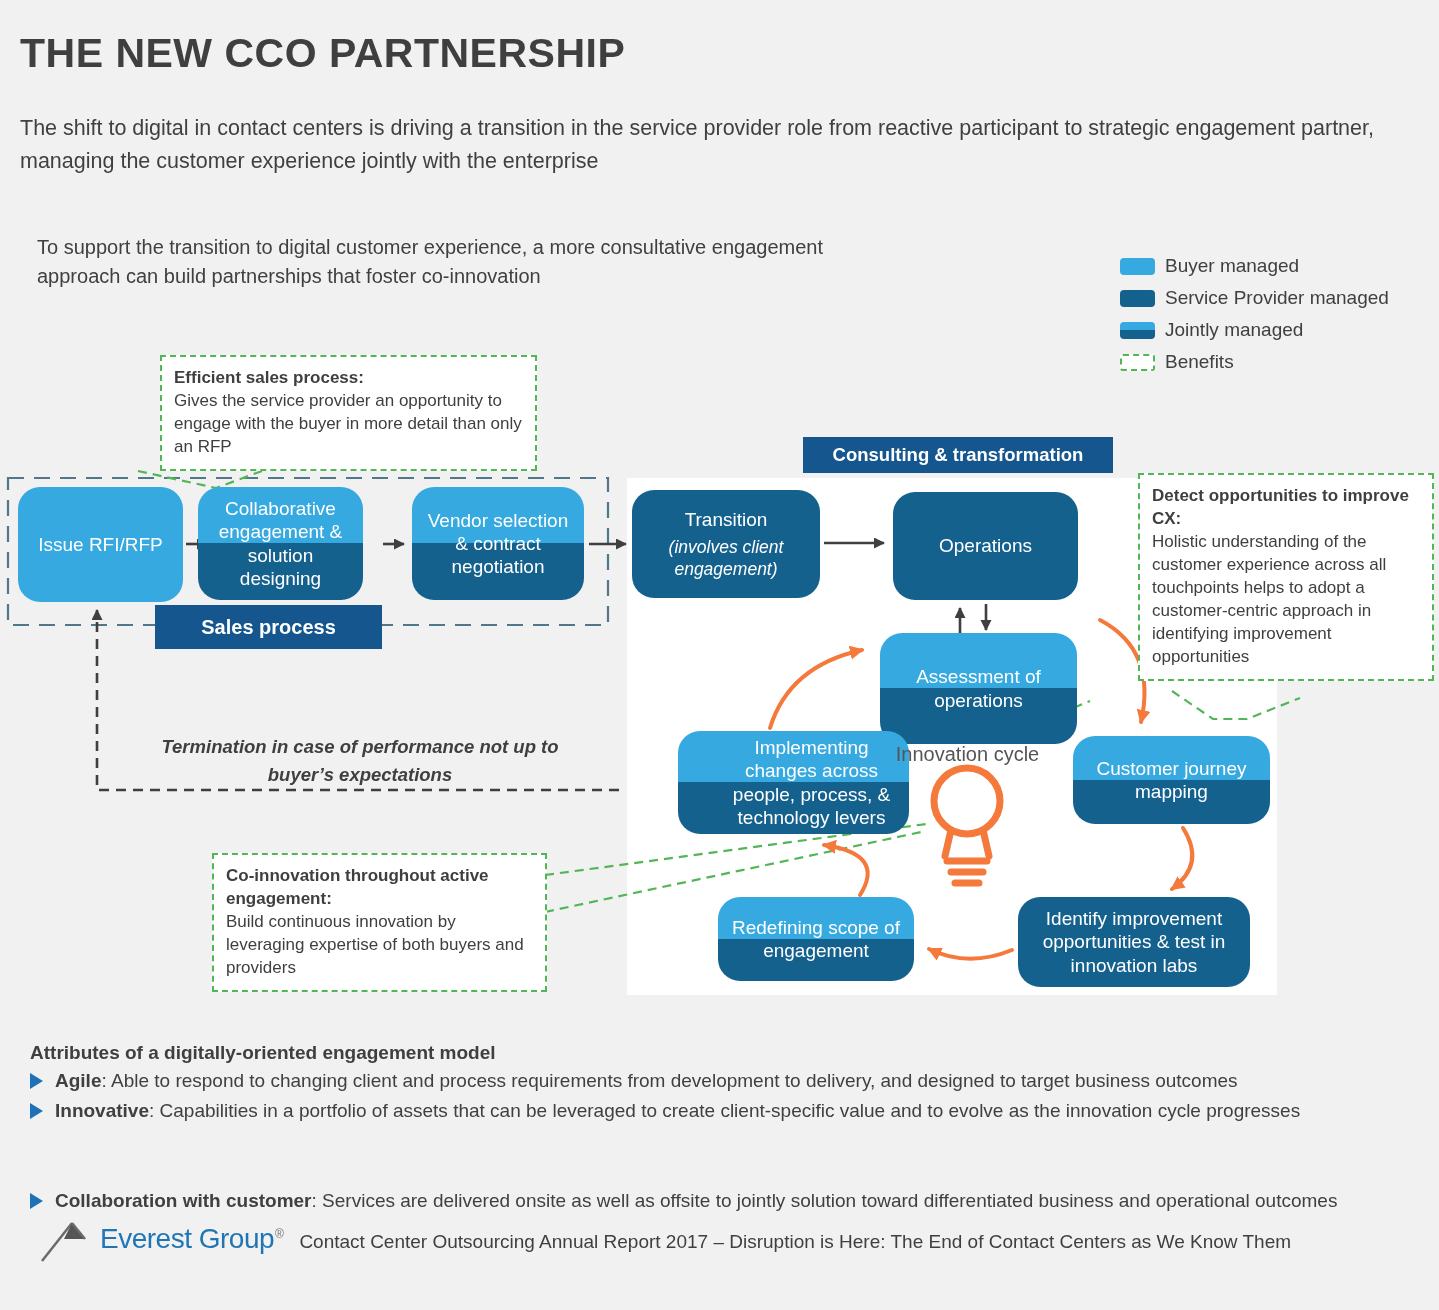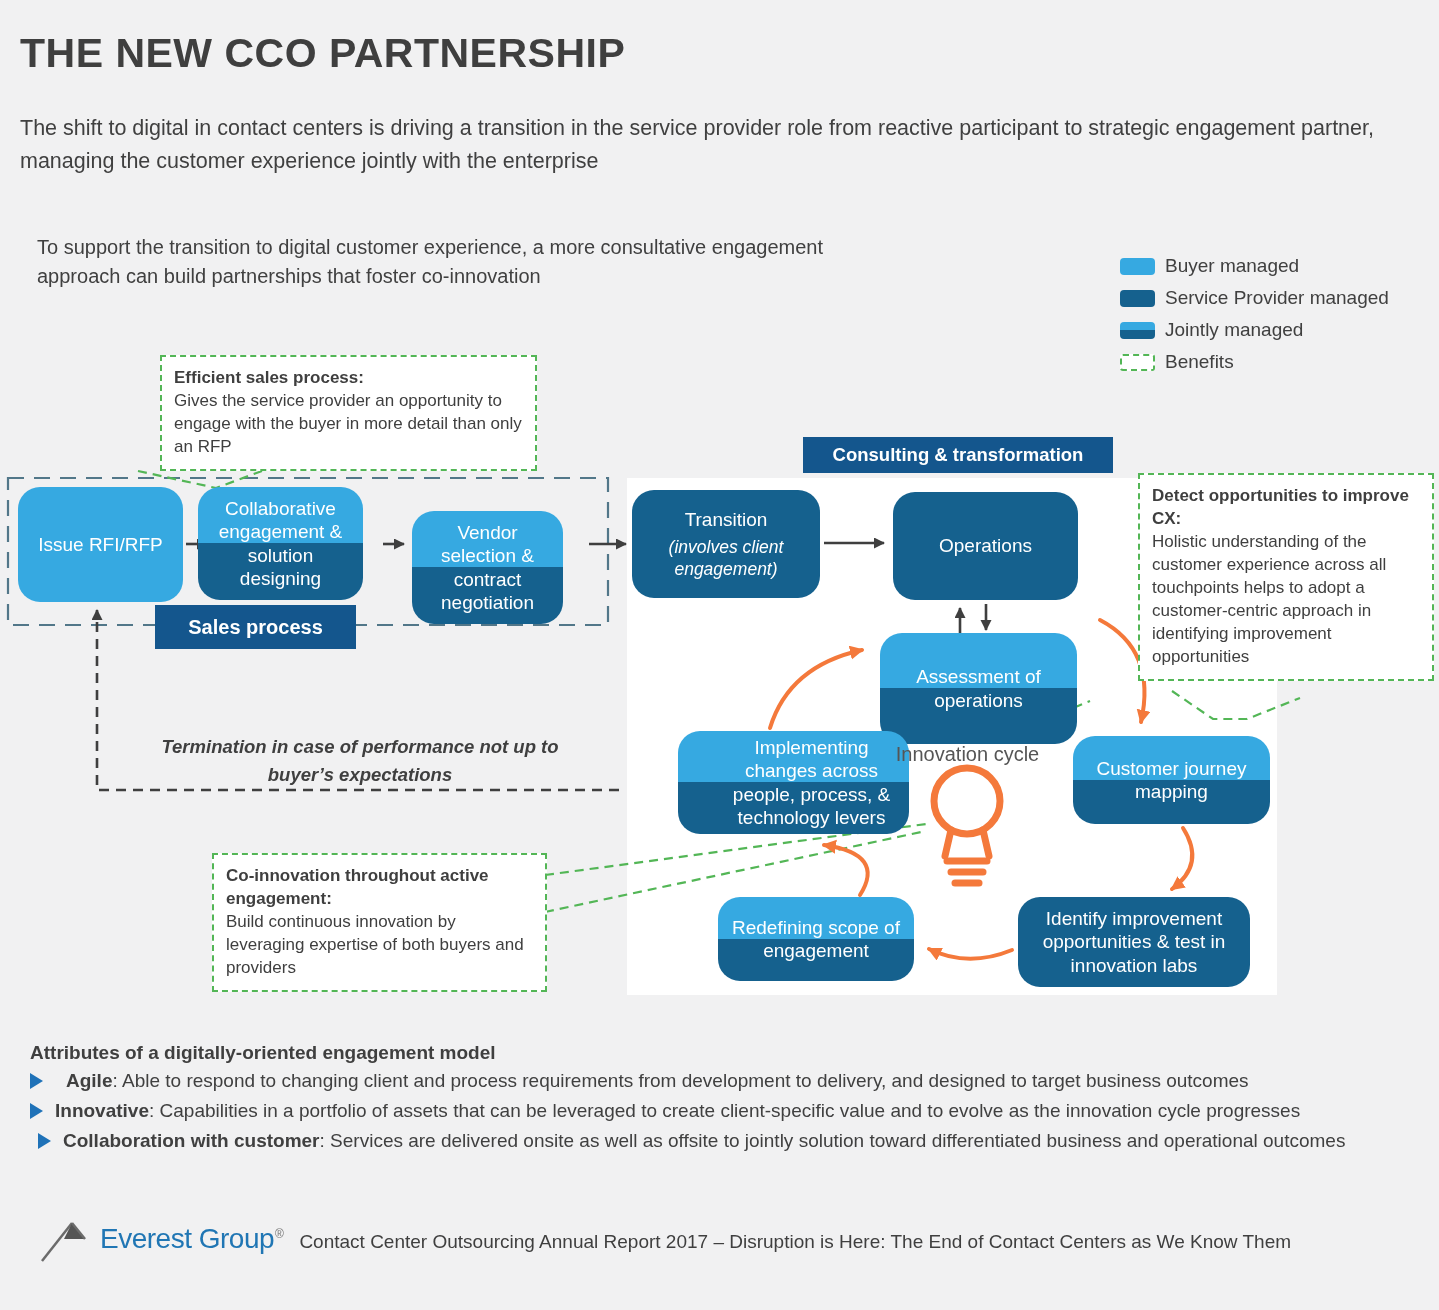--- a/index.html
+++ b/index.html
@@ -140,24 +140,24 @@
     <b>Efficient sales process:</b>
     <span>Gives the service provider an opportunity to engage with the buyer in more detail than only an RFP</span>
   </div>
 
   <div class="fbox buyer layer-ui" style="left:18px;top:487px;width:165px;height:115px;">
     <div class="inner">Issue RFI/RFP</div>
   </div>
   <div class="fbox joint layer-ui" style="left:198px;top:487px;width:165px;height:113px;">
     <div class="inner">Collaborative engagement &amp; solution designing</div>
   </div>
-  <div class="fbox joint layer-ui" style="left:412px;top:511px;width:151px;height:113px;">
+  <div class="fbox joint layer-ui" style="left:412px;top:487px;width:172px;height:113px;">
     <div class="inner">Vendor selection &amp; contract negotiation</div>
   </div>
-  <div class="hdr-box layer-ui" style="left:155px;top:605px;width:201px;height:44px;font-size:20px;">
+  <div class="hdr-box layer-ui" style="left:155px;top:605px;width:227px;height:44px;font-size:20px;">
     <span>Sales process</span>
   </div>
 
   <div class="abs layer-ui termination">Termination in case of performance not up to buyer’s expectations</div>
 
   <div class="hdr-box layer-ui" style="left:803px;top:437px;width:310px;height:36px;font-size:18.5px;">
     <span>Consulting &amp; transformation</span>
   </div>
 
   <div class="fbox provider layer-ui" style="left:632px;top:490px;width:188px;height:108px;">
@@ -192,29 +192,29 @@
     <b>Detect opportunities to improve CX:</b>
     <span>Holistic understanding of the customer experience across all touchpoints helps to adopt a customer-centric approach in identifying improvement opportunities</span>
   </div>
 
   <div class="abs layer-ui callout" style="left:212px;top:853px;width:307px;">
     <b>Co-innovation throughout active engagement:</b>
     <span>Build continuous innovation by leveraging expertise of both buyers and providers</span>
   </div>
 
   <div class="abs layer-ui attr-header">Attributes of a digitally-oriented engagement model</div>
-  <div class="attr-item layer-ui" style="top:1070px;gap:11px;">
+  <div class="attr-item layer-ui" style="top:1070px;">
     <span class="tri"></span>
     <span><b>Agile</b><span>: Able to respond to changing client and process requirements from development to delivery, and designed to target business outcomes</span></span>
   </div>
   <div class="attr-item layer-ui" style="top:1100px;">
     <span class="tri"></span>
     <span><b>Innovative</b><span>: Capabilities in a portfolio of assets that can be leveraged to create client-specific value and to evolve as the innovation cycle progresses</span></span>
   </div>
-  <div class="attr-item layer-ui" style="top:1130px;margin-left:8px;">
+  <div class="attr-item layer-ui" style="top:1190px;">
     <span class="tri"></span>
     <span><b>Collaboration with customer</b><span>: Services are delivered onsite as well as offsite to jointly solution toward differentiated business and operational outcomes</span></span>
   </div>
 
   <div class="abs layer-ui footer">
     <svg width="54" height="48" viewBox="0 0 54 48">
       <path d="M2 46 L32 8" stroke="#6b6b6b" stroke-width="2.5" fill="none"></path>
       <path d="M32 8 L45 24 L24 24 Z" fill="#555"></path>
       <path d="M32 8 L45 24" stroke="#6b6b6b" stroke-width="2.5" fill="none"></path>
     </svg>

